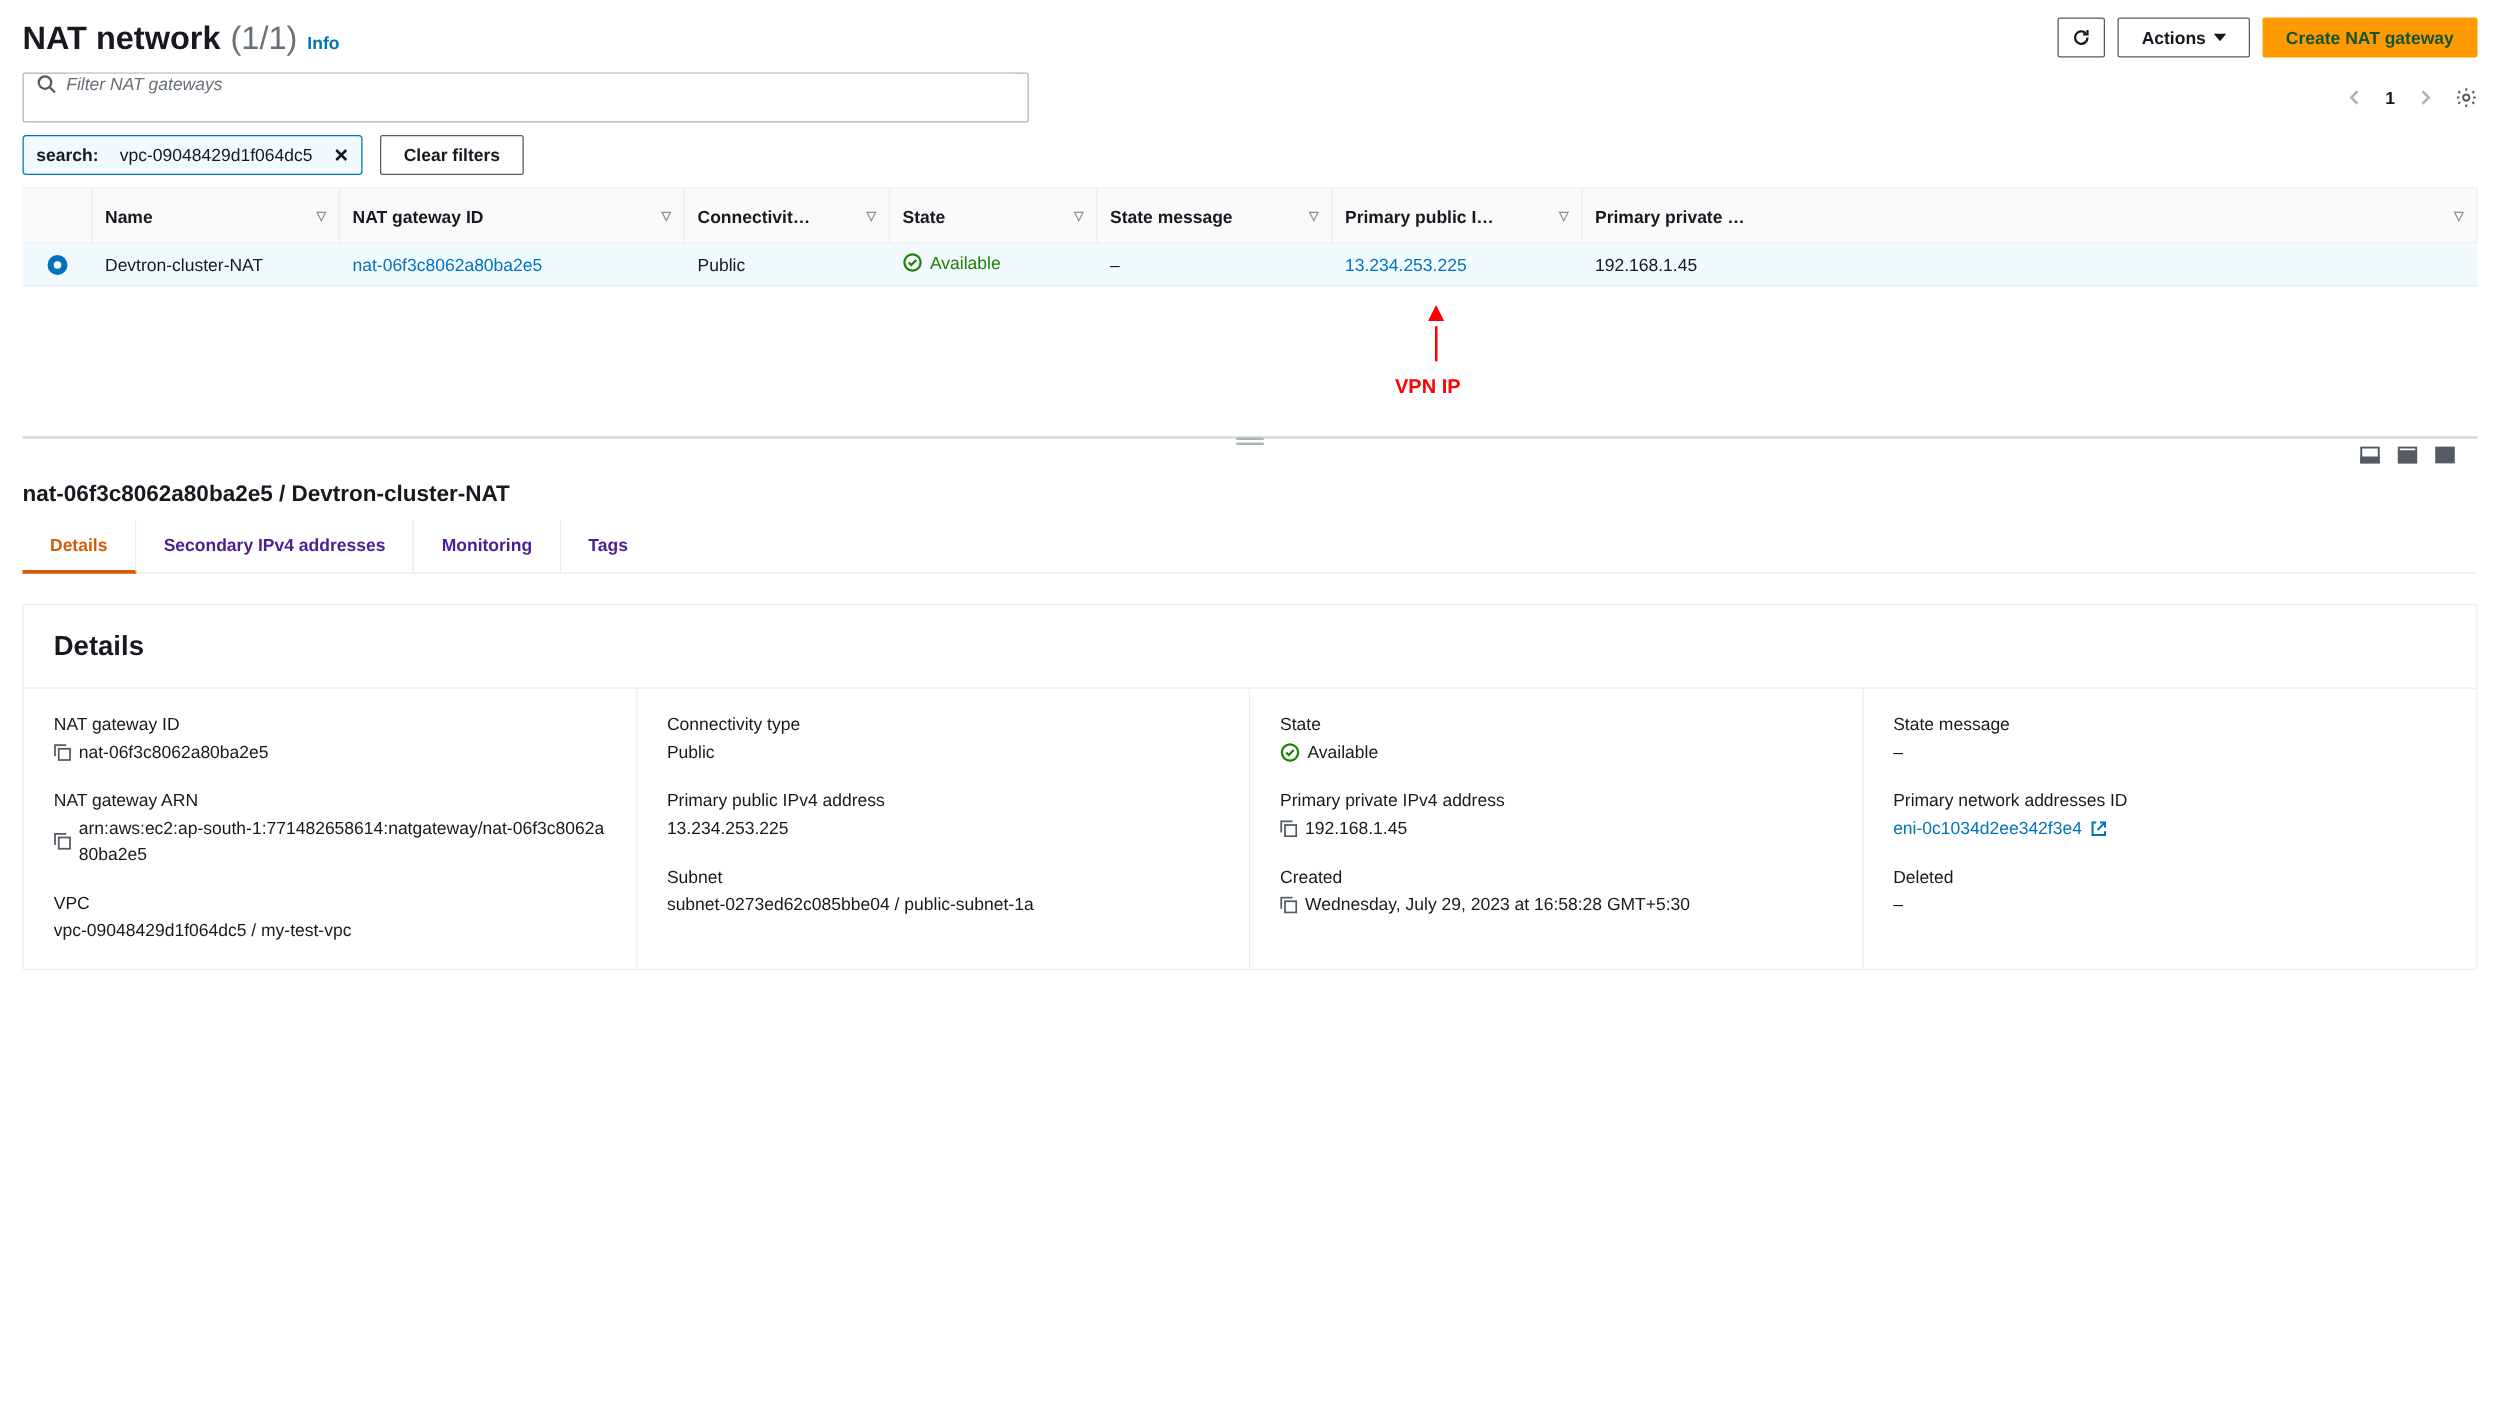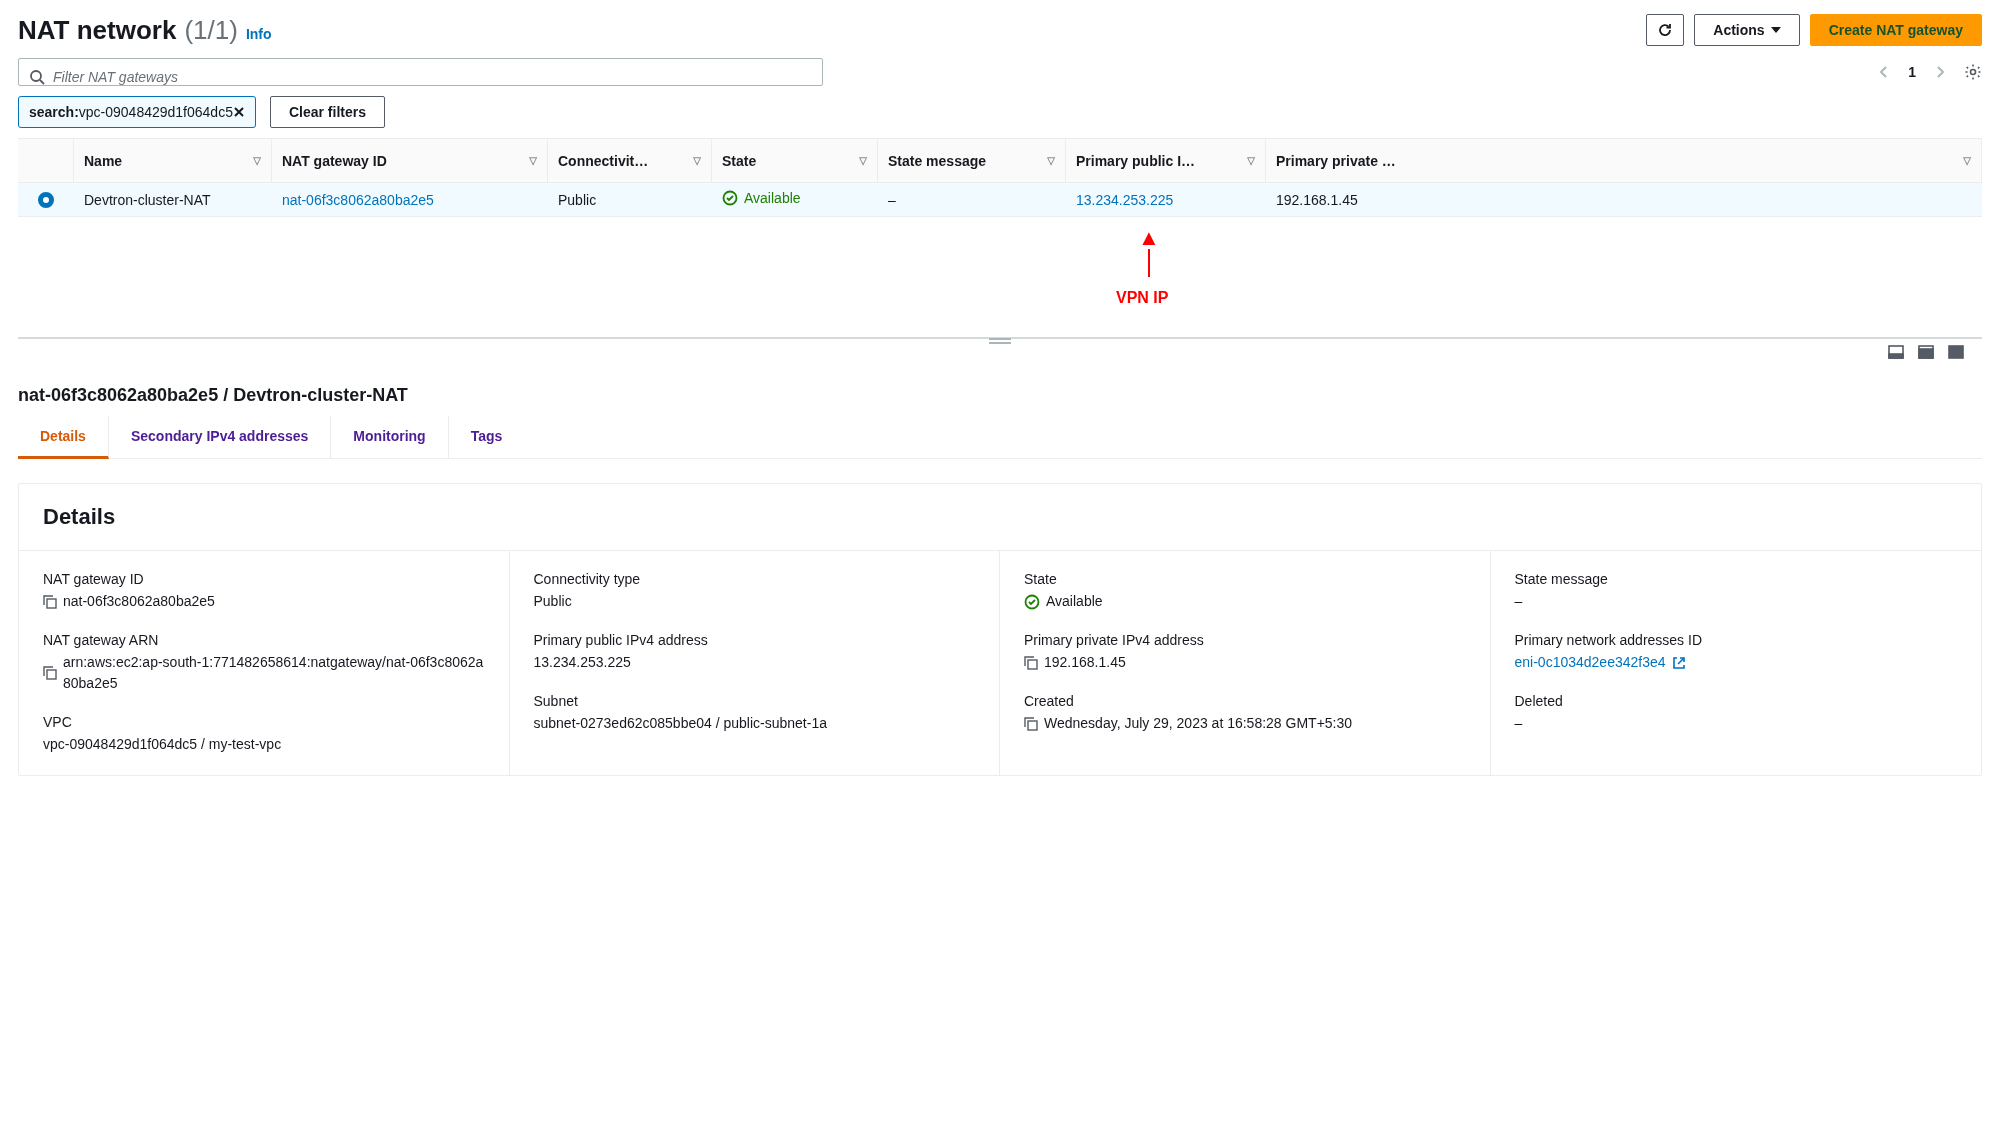--- a/index.html
+++ b/index.html
@@ -11,31 +11,31 @@
   .title { font-size: 26px; font-weight: 700; }
   .title-count { font-size: 26px; font-weight: 400; color: #687078; }
   .info-link { color: #0073bb; font-size: 14px; font-weight: 700; }
   .actions { display: flex; gap: 10px; align-items: flex-start; }
 
   .btn { display: inline-flex; align-items: center; gap: 6px; border: 1px solid #545b64; background: #fff; color: #16191f; height: 32px; padding: 0 18px; font-size: 14px; border-radius: 2px; cursor: pointer; font-weight: 700; }
   .btn-icon { padding: 0 10px; }
   .btn-primary { background: #ff9900; border-color: #ff9900; color: #14532d; }
 
   .filter-row { display: flex; align-items: center; justify-content: space-between; margin-bottom: 10px; }
-  .search-box { display: flex; align-items: flex-end; border: 1px solid #aab7b8; border-radius: 2px; height: 28px; width: 805px; padding: 0 10px; color: #687078; }
+  .search-box { display: flex; align-items: flex-start; border: 1px solid #aab7b8; border-radius: 2px; height: 40px; width: 805px; padding: 0 10px; color: #687078; }
   .search-box input { border: none; outline: none; flex: 1; font-size: 14px; color: #16191f; font-style: italic; }
   .search-box input::placeholder { color: #687078; font-style: italic; }
 
   .pager { display: flex; align-items: center; gap: 18px; }
   .pager-num { font-weight: 700; }
   .pager-btn { color: #aab7b8; cursor: pointer; }
   .gear { color: #545b64; cursor: pointer; }
 
   .chip-row { display: flex; align-items: center; gap: 14px; margin-bottom: 10px; }
-  .chip { display: inline-flex; align-items: center; gap: 0; background: #f1faff; border: 1px solid #0073bb; border-radius: 3px; height: 32px; padding: 0 10px; font-size: 14px; }
+  .chip { display: inline-flex; align-items: center; gap: 17px; background: #f1faff; border: 1px solid #0073bb; border-radius: 3px; height: 32px; padding: 0 10px; font-size: 14px; }
   .chip b { font-weight: 700; }
   .chip .close { font-weight: 700; cursor: pointer; }
 
   .table { border-top: 1px solid #eaeded; }
   .thead, .trow { display: grid; grid-template-columns: 56px 198px 276px 164px 166px 188px 200px 1fr; align-items: center; }
   .thead { height: 44px; border-bottom: 1px solid #eaeded; background: #fafafa; }
   .th { display: flex; align-items: center; gap: 6px; font-weight: 700; padding: 0 10px; border-right: 1px solid #eaeded; height: 100%; overflow: hidden; white-space: nowrap; text-overflow: ellipsis; }
   .th .sort { color: #879196; font-size: 10px; margin-left: auto; }
   .trow { height: 34px; border-bottom: 1px solid #eaeded; background: #f1faff; }
   .td { padding: 0 10px; white-space: nowrap; overflow: hidden; text-overflow: ellipsis; }
@@ -46,21 +46,21 @@
 
   .annot { position: relative; height: 120px; }
   .annot .arrow { position: absolute; left: 1120px; top: 8px; color: #ff0000; font-size: 22px; font-weight: 700; }
   .annot .line { position: absolute; left: 1130px; top: 32px; width: 0; height: 28px; border-left: 2px solid #ff0000; }
   .annot .lbl { position: absolute; left: 1098px; top: 72px; color: #ff0000; font-weight: 700; font-size: 16px; }
 
   .splitter { border-top: 2px solid #d5dbdb; display: flex; justify-content: center; position: relative; height: 18px; margin-bottom: 6px; }
   .splitter .grip { position: absolute; top: -1px; width: 22px; height: 2px; border-top: 2px solid #aab7b8; border-bottom: 2px solid #aab7b8; height: 6px; }
   .panel-icons { position: absolute; right: 18px; top: 6px; display: flex; gap: 14px; color: #545b64; }
 
-  .detail-title { font-size: 18px; font-weight: 700; margin: 30px 0 10px; }
+  .detail-title { font-size: 18px; font-weight: 700; margin: 18px 0 10px; }
 
   .tabs { display: flex; border-bottom: 1px solid #eaeded; }
   .tab { padding: 12px 22px; font-weight: 700; color: #4c1d95; cursor: pointer; border-right: 1px solid #eaeded; }
   .tab:last-child { border-right: none; }
   .tab.active { color: #d45b07; border-bottom: 3px solid #d45b07; margin-bottom: -1px; }
 
   .panel { border: 1px solid #eaeded; border-radius: 2px; margin-top: 24px; }
   .panel-head { padding: 20px 24px; font-size: 22px; font-weight: 700; border-bottom: 1px solid #eaeded; }
   .panel-body { display: grid; grid-template-columns: repeat(4, 1fr); }
   .col { padding: 20px 24px; border-right: 1px solid #eaeded; display: flex; flex-direction: column; gap: 20px; }

